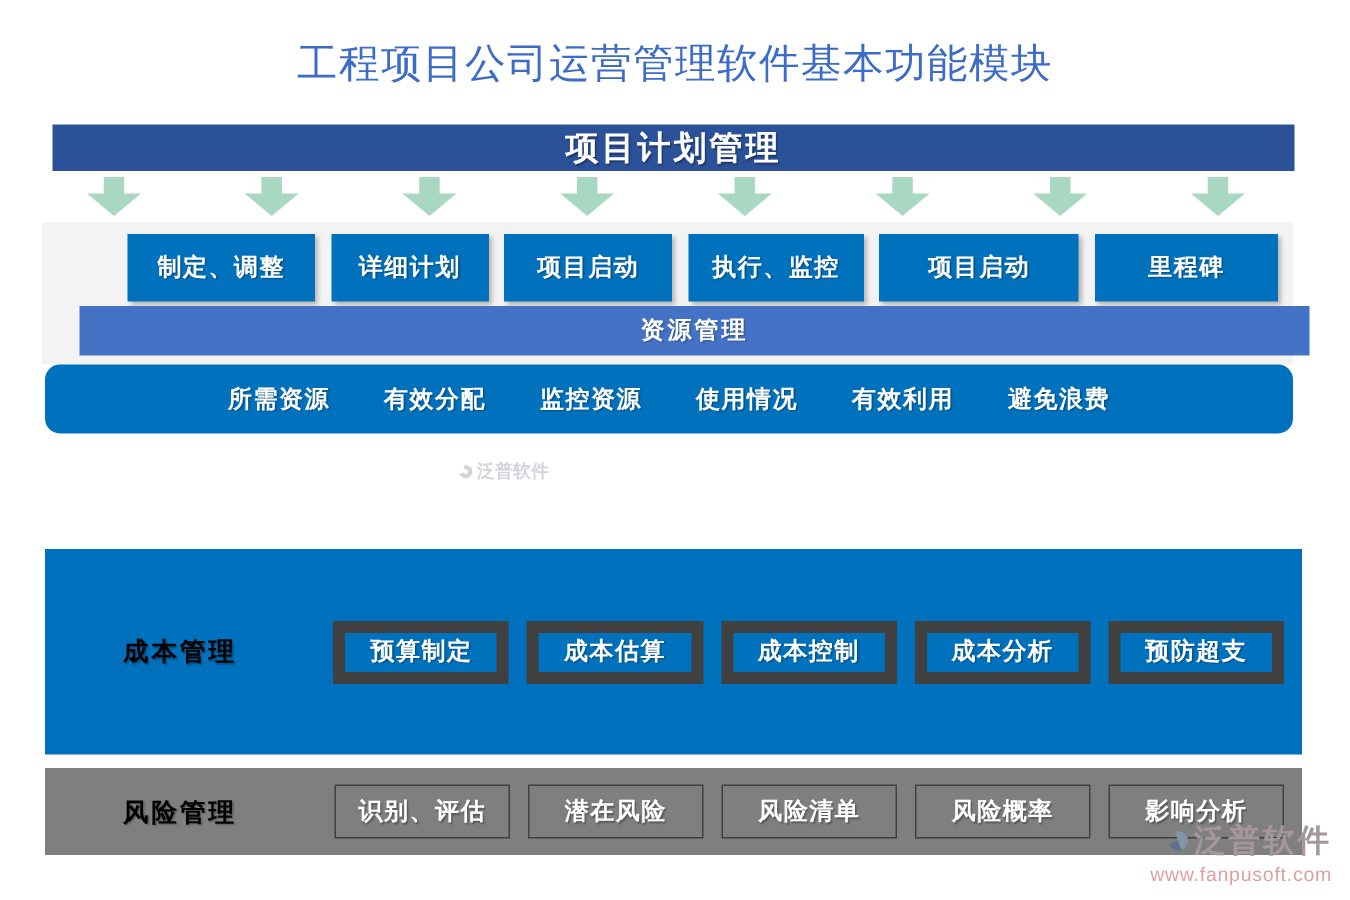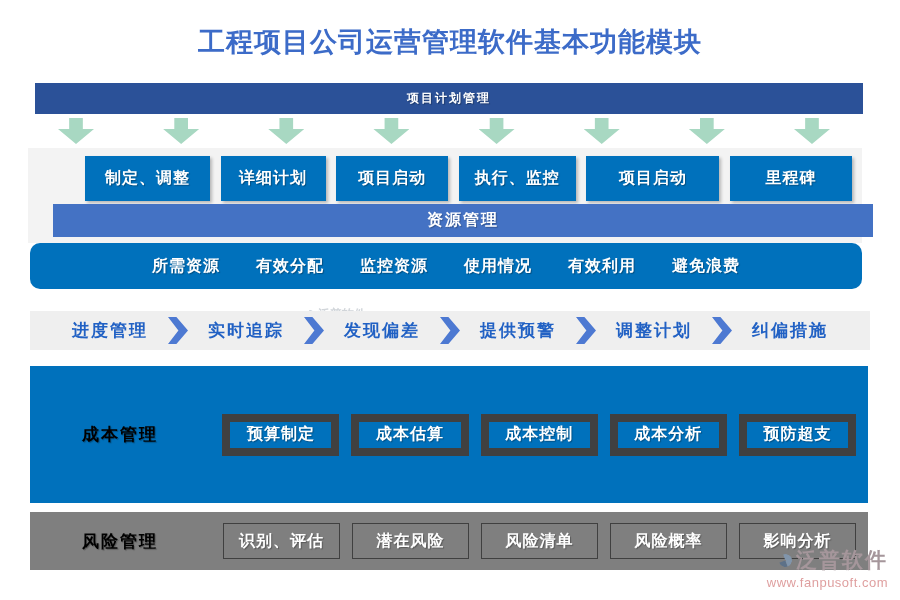--- a/index.html
+++ b/index.html
@@ -1,24 +1,24 @@
 <!DOCTYPE html>
 <html><head>
 <meta charset="utf-8">
 <style>
   * { margin:0; padding:0; box-sizing:border-box; }
   html,body { width:900px; height:600px; }
   body { font-family:"Liberation Sans","DejaVu Sans",sans-serif; background:#ffffff; }
   .canvas { position:relative; width:900px; height:600px; background:#ffffff; overflow:hidden; }
 
   .title { position:absolute; top:24px; left:0; width:900px; text-align:center;
-           font-size:27px; font-weight:bold; color:#3c6bc8; letter-spacing:1px; }
+           font-size:27px; font-weight:normal; color:#3c6bc8; letter-spacing:1px; }
 
   .header-bar { position:absolute; left:35px; top:83px; width:828px; height:31px;
-                background:#2b5198; color:#ffffff; font-size:12px; font-weight:bold;
+                background:#2b5198; color:#ffffff; font-size:22px; font-weight:bold;
                 display:flex; align-items:center; justify-content:center; letter-spacing:2px;
                 text-shadow:1px 1px 1px rgba(0,0,0,0.3); }
 
   .arrows-row { position:absolute; left:58px; top:118px; width:772px; height:27px;
                 display:flex; justify-content:space-between; }
   .down-arrow { width:36px; height:26px; background:#a8d8c2;
                 clip-path:polygon(31% 0%, 69% 0%, 69% 42%, 100% 42%, 50% 100%, 0% 42%, 31% 42%); }
 
   .band-light { position:absolute; left:28px; top:148px; width:834px; height:95px; background:#f3f3f3; }
 
@@ -118,33 +118,20 @@
     <span class="resource-item">使用情况</span>
     <span class="resource-item">有效利用</span>
     <span class="resource-item">避免浪费</span>
   </div>
 
   <div class="watermark">
     <span class="watermark-ring"></span>
     <span class="watermark-text">泛普软件</span>
   </div>
 
-  <div class="progress-row">
-    <span class="step-label">进度管理</span>
-    <span class="chevron"></span>
-    <span class="step-label">实时追踪</span>
-    <span class="chevron"></span>
-    <span class="step-label">发现偏差</span>
-    <span class="chevron"></span>
-    <span class="step-label">提供预警</span>
-    <span class="chevron"></span>
-    <span class="step-label">调整计划</span>
-    <span class="chevron"></span>
-    <span class="step-label">纠偏措施</span>
-  </div>
 
   <div class="blue-panel">
     <div class="module-row">
       <div class="module-label">成本管理</div>
       <div class="module-box">预算制定</div>
       <div class="module-box">成本估算</div>
       <div class="module-box">成本控制</div>
       <div class="module-box">成本分析</div>
       <div class="module-box">预防超支</div>
     </div>

